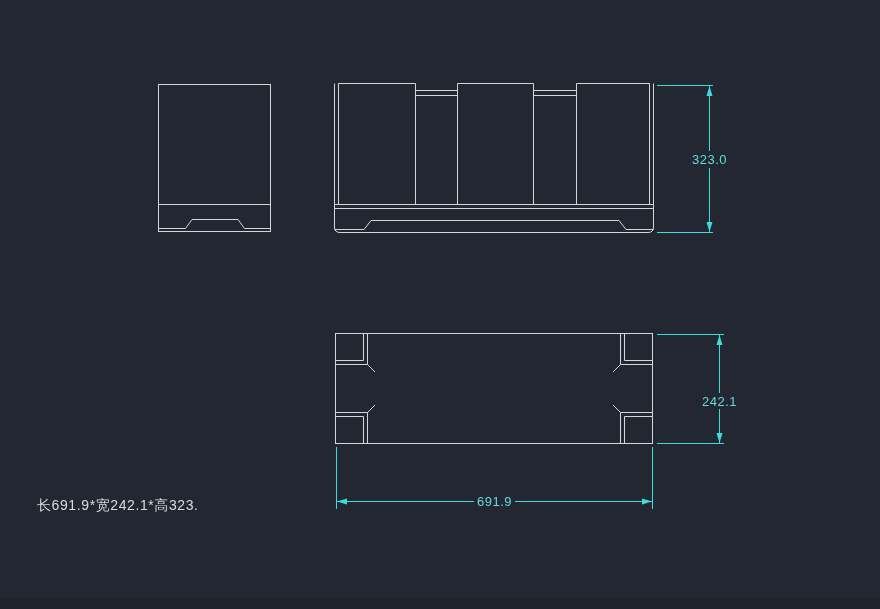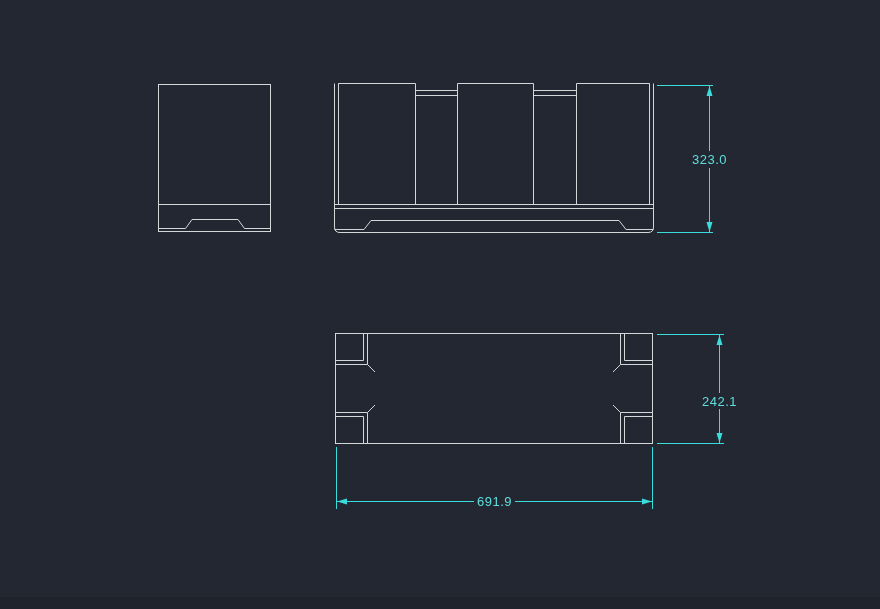--- a/index.html
+++ b/index.html
@@ -127,20 +127,21 @@
       <path class="cline" d="M336.5,447 V509 M652.5,447 V509"></path>
       <path class="cline" d="M336.5,501.5 H474 M515,501.5 H652.5"></path>
       <polygon class="carrow" points="337,501.5 347,498.5 347,504.5"></polygon>
       <polygon class="carrow" points="652,501.5 642,498.5 642,504.5"></polygon>
       <text class="dimtext" x="494.5" y="506" text-anchor="middle">691.9</text>
     </g>
 
   </svg>
 
   <div id="notes" style="color: rgb(216, 219, 222);">
+    <div>长691.9*宽242.1*高323.</div>
     
     
     
   </div>
 
   <div id="bottom-strip"></div>
 
 </div>
 
 </body></html>

